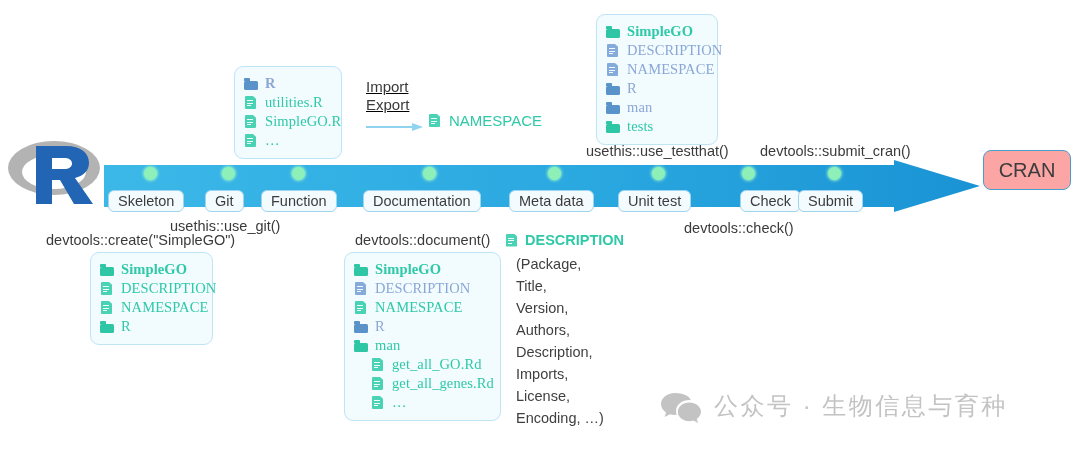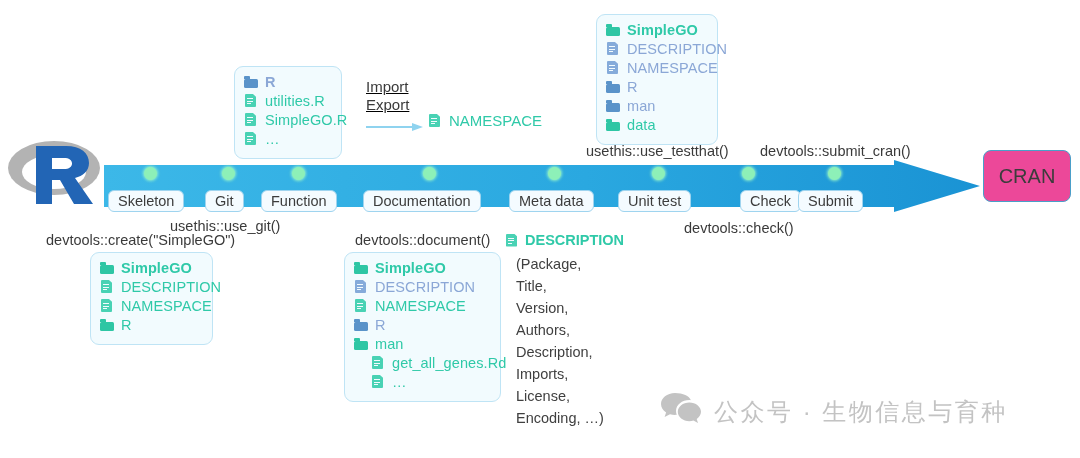--- a/index.html
+++ b/index.html
@@ -61,24 +61,24 @@
     white-space: nowrap;
     box-sizing: border-box;
   }
 
   
   .cran-box {
     position: absolute;
     left: 983px;
     top: 150px;
     width: 88px;
-    height: 52px;
+    height: 40px;
     border: 1.6px solid #4a9fc9;
     border-radius: 8px;
-    background: #ec4899;
+    background: #fca5a5;
     color: #3c3c3c;
     font-size: 20px;
     display: flex;
     align-items: center;
     justify-content: center;
     box-sizing: border-box;
   }
 
   
   .anno {
@@ -92,23 +92,24 @@
   .tree-box {
     position: absolute;
     border: 1.3px solid #bfe4f5;
     border-radius: 9px;
     background: #f2fbfe;
     box-sizing: border-box;
     padding: 7px 10px 8px 9px;
   }
   .tree-row {
     display: flex;
-    align-items: flex-start;
+    align-items: center;
     height: 19px;
     white-space: nowrap;
+    font-family: Liberation Serif, serif;
   }
   .tree-row .lbl {
     font-size: 14.5px;
     letter-spacing: .1px;
   }
   .ico {
     display: inline-block;
     width: 15px;
     height: 15px;
     margin-right: 6px;
@@ -205,21 +206,21 @@
     color: #404040;
     line-height: 22px;
   }
 
   
   .watermark {
     position: absolute;
     left: 660px;
     top: 390px;
     display: flex;
-    align-items: flex-end;
+    align-items: flex-start;
     color: #c3c3c3;
   }
   .wm-text {
     font-size: 24px;
     letter-spacing: 2.5px;
     margin-left: 12px;
     white-space: nowrap;
   }
 </style>
 </head>
@@ -370,20 +371,29 @@
         <span class="ico folder f-teal"></span>
         <span class="lbl c-teal">man</span>
       </div>
       <div class="tree-row indent">
         <span class="ico file fi-teal">
           <span class="pg"></span>
           <span class="ln ln1"></span>
           <span class="ln ln2"></span>
           <span class="ln ln3"></span>
         </span>
+        <span class="lbl c-teal">get_all_GO.Rd</span>
+      </div>
+      <div class="tree-row indent">
+        <span class="ico file fi-teal">
+          <span class="pg"></span>
+          <span class="ln ln1"></span>
+          <span class="ln ln2"></span>
+          <span class="ln ln3"></span>
+        </span>
         <span class="lbl c-teal">get_all_genes.Rd</span>
       </div>
       <div class="tree-row indent">
         <span class="ico file fi-teal">
           <span class="pg"></span>
           <span class="ln ln1"></span>
           <span class="ln ln2"></span>
           <span class="ln ln3"></span>
         </span>
         <span class="lbl c-teal">…</span>
@@ -415,21 +425,21 @@
       <div class="tree-row">
         <span class="ico folder f-steel"></span>
         <span class="lbl c-steel">R</span>
       </div>
       <div class="tree-row">
         <span class="ico folder f-steel"></span>
         <span class="lbl c-steel">man</span>
       </div>
       <div class="tree-row">
         <span class="ico folder f-teal"></span>
-        <span class="lbl c-teal">data</span>
+        <span class="lbl c-teal">tests</span>
       </div>
     </div>
 
   <div class="ie-block" style="left:366px; top:78px; width:190px; height:60px;">
     <div class="ie-text">Import</div>
     <div class="ie-text">Export</div>
     <div class="ie-arrow">
       <svg width="58" height="10" viewBox="0 0 58 10" xmlns="http://www.w3.org/2000/svg">
         <line x1="0" y1="5" x2="48" y2="5" stroke="#8fd3ef" stroke-width="2"></line>
         <path d="M46 1 L57 5 L46 9 Z" fill="#8fd3ef"></path>

